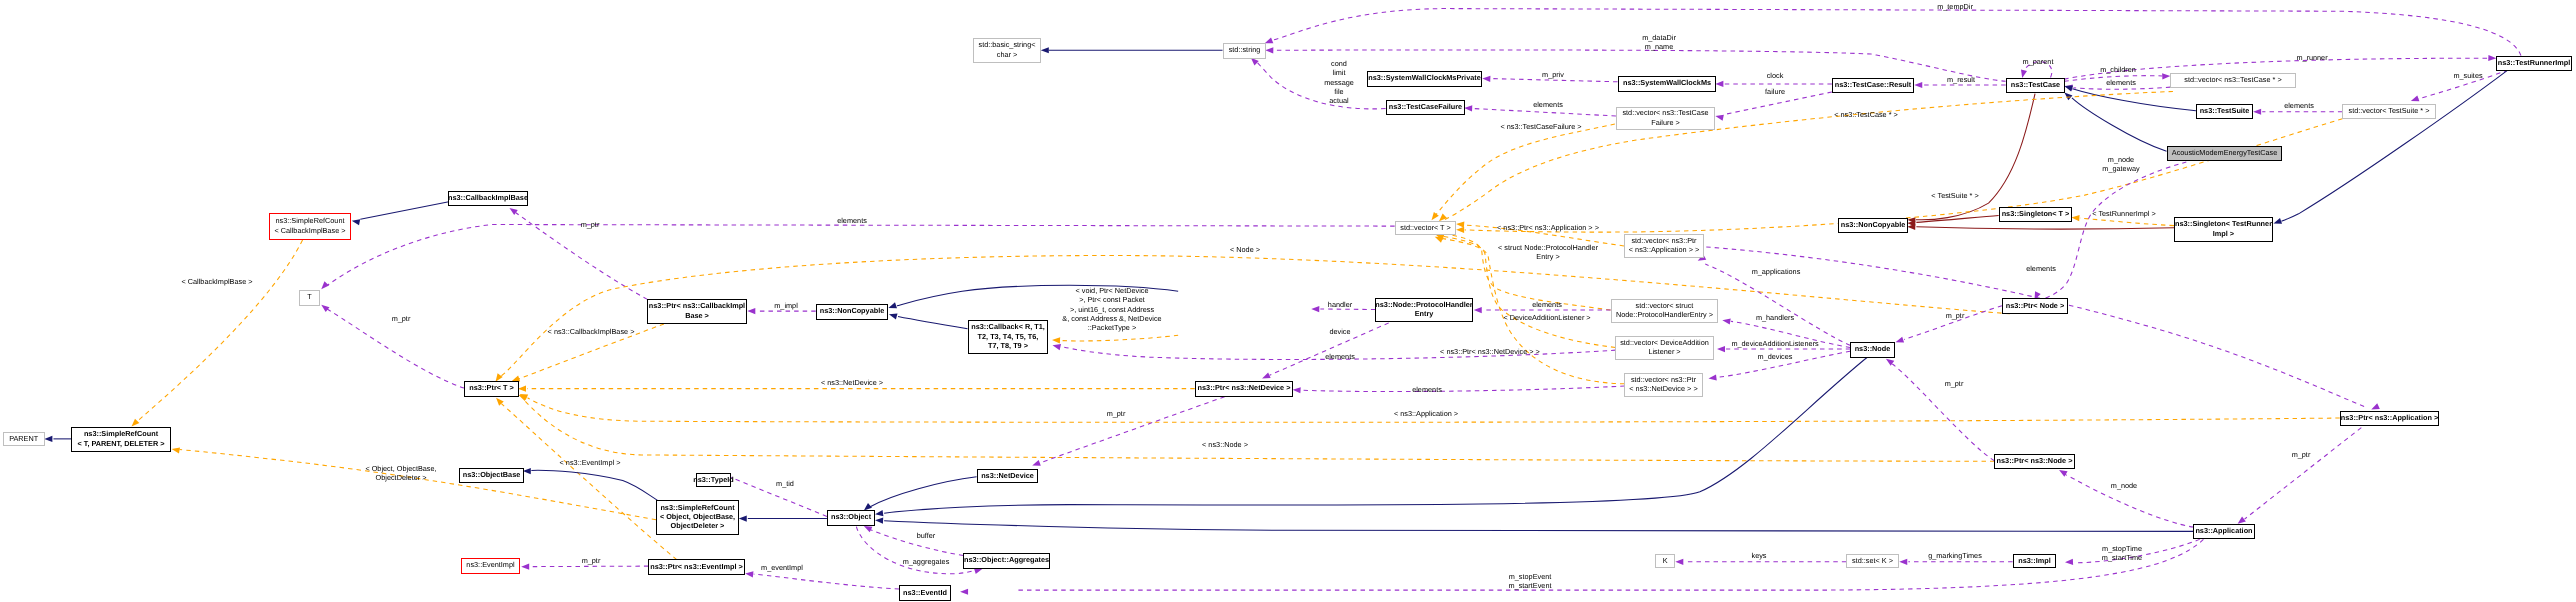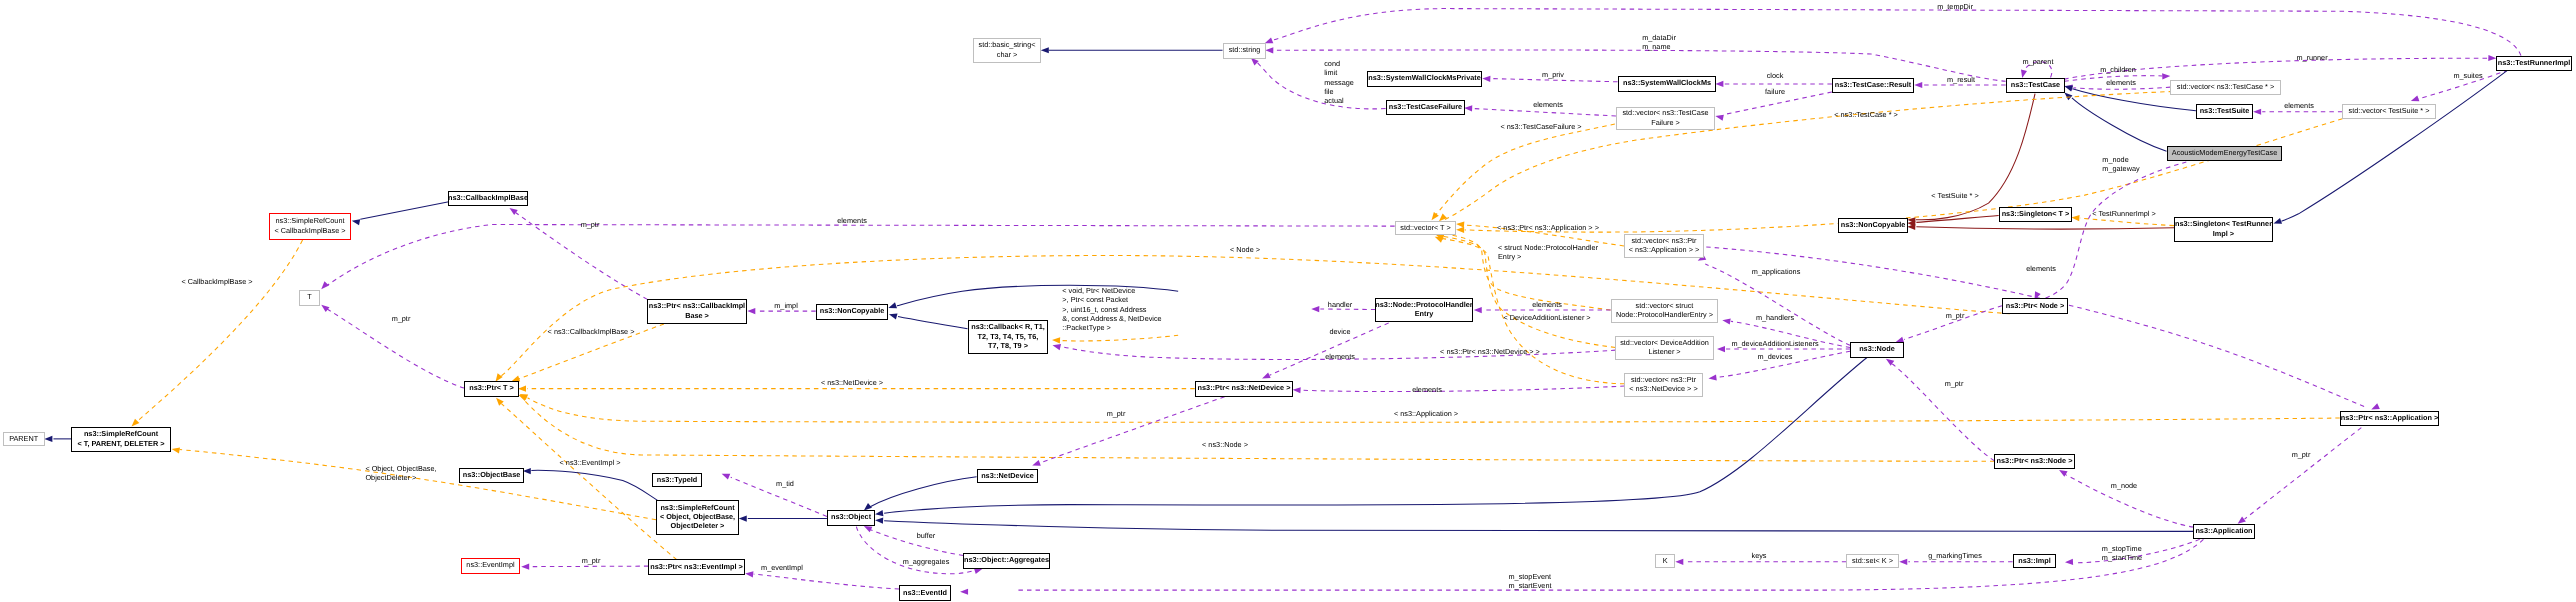--- a/index.html
+++ b/index.html
@@ -8,21 +8,21 @@
   -webkit-font-smoothing:antialiased;text-rendering:geometricPrecision;}
 svg.edges{position:absolute;left:0;top:0;width:2576px;height:603px;overflow:visible;}
 .box{position:absolute;box-sizing:border-box;display:flex;align-items:center;justify-content:center;
   font-size:7.3px;line-height:9.3px;color:#000;text-align:center;background:#fff;white-space:nowrap;}
 .box .bt{display:block;position:relative;top:-0.8px;}
 .box.leftal{justify-content:flex-start;text-align:left;padding-left:4.8px;}
 .box.plain{border:0.5px solid #bfbfbf;}
 .box.solid{border:0.5px solid #000;font-weight:bold;}
 .box.red{border:0.5px solid #ff0000;}
 .box.filled{border:0.5px solid #000;background:#bfbfbf;}
-.lbl{position:absolute;font-size:7.3px;line-height:9.3px;color:#000;text-align:left;
+.lbl{position:absolute;font-size:7.3px;line-height:9.3px;color:#000;text-align:center;
   transform:translate(-50%,-50%);white-space:nowrap;}
 .ln{white-space:pre;}
 </style>
 </head>
 <body>
 
 <div id="canvas">
 <svg class="edges" viewBox="0 0 4819 1128">
 <path d="M2287,94 L1962,94" fill="none" stroke="#191970" stroke-width="2"></path>
 <g transform="translate(1947,94) rotate(180)">
@@ -346,21 +346,21 @@
     </div>
 <div class="box plain" style="left:1616px;top:107px;width:99px;height:23px">
       <span class="bt"><span class="ln">std::vector&lt; ns3::TestCase</span><br><span class="ln">Failure &gt;</span></span>
     </div>
 <div class="box solid" style="left:1832px;top:78px;width:82px;height:15px">
       <span class="bt"><span class="ln">ns3::TestCase::Result</span></span>
     </div>
 <div class="box solid" style="left:2006px;top:78px;width:59px;height:15px">
       <span class="bt"><span class="ln">ns3::TestCase</span></span>
     </div>
-<div class="box plain" style="left:2170px;top:80px;width:111px;height:15px">
+<div class="box plain" style="left:2170px;top:73px;width:126px;height:15px">
       <span class="bt"><span class="ln">std::vector&lt; ns3::TestCase * &gt;</span></span>
     </div>
 <div class="box solid" style="left:2196px;top:104px;width:57px;height:15px">
       <span class="bt"><span class="ln">ns3::TestSuite</span></span>
     </div>
 <div class="box plain" style="left:2342px;top:104px;width:94px;height:15px">
       <span class="bt"><span class="ln">std::vector&lt; TestSuite * &gt;</span></span>
     </div>
 <div class="box filled" style="left:2167px;top:146px;width:115px;height:15px">
       <span class="bt"><span class="ln">AcousticModemEnergyTestCase</span></span>
@@ -409,36 +409,36 @@
     </div>
 <div class="box plain" style="left:1615px;top:336px;width:99px;height:23.5px">
       <span class="bt"><span class="ln">std::vector&lt; DeviceAddition</span><br><span class="ln">Listener &gt;</span></span>
     </div>
 <div class="box plain" style="left:1624px;top:373px;width:79px;height:23.5px">
       <span class="bt"><span class="ln">std::vector&lt; ns3::Ptr</span><br><span class="ln">&lt; ns3::NetDevice &gt; &gt;</span></span>
     </div>
 <div class="box plain" style="left:1624px;top:234px;width:80px;height:23.5px">
       <span class="bt"><span class="ln">std::vector&lt; ns3::Ptr</span><br><span class="ln">&lt; ns3::Application &gt; &gt;</span></span>
     </div>
-<div class="box solid" style="left:1850px;top:342px;width:54px;height:15.5px">
+<div class="box solid" style="left:1850px;top:342px;width:45px;height:15.5px">
       <span class="bt"><span class="ln">ns3::Node</span></span>
     </div>
 <div class="box solid" style="left:2002px;top:298px;width:66px;height:16px">
       <span class="bt"><span class="ln">ns3::Ptr&lt; Node &gt;</span></span>
     </div>
 <div class="box solid" style="left:1195px;top:381px;width:98px;height:15.5px">
       <span class="bt"><span class="ln">ns3::Ptr&lt; ns3::NetDevice &gt;</span></span>
     </div>
 <div class="box solid" style="left:977px;top:469px;width:61px;height:14.4px">
       <span class="bt"><span class="ln">ns3::NetDevice</span></span>
     </div>
 <div class="box solid" style="left:459px;top:468px;width:65px;height:15px">
       <span class="bt"><span class="ln">ns3::ObjectBase</span></span>
     </div>
-<div class="box solid" style="left:652px;top:473px;width:50px;height:14.4px">
+<div class="box solid" style="left:696px;top:473px;width:35px;height:14.4px">
       <span class="bt"><span class="ln">ns3::TypeId</span></span>
     </div>
 <div class="box solid" style="left:656px;top:500px;width:83px;height:35px">
       <span class="bt"><span class="ln">ns3::SimpleRefCount</span><br><span class="ln">&lt; Object, ObjectBase,</span><br><span class="ln">ObjectDeleter &gt;</span></span>
     </div>
 <div class="box solid" style="left:827px;top:510px;width:48px;height:15.5px">
       <span class="bt"><span class="ln">ns3::Object</span></span>
     </div>
 <div class="box solid" style="left:963px;top:553px;width:87px;height:15.5px">
       <span class="bt"><span class="ln">ns3::Object::Aggregates</span></span>

